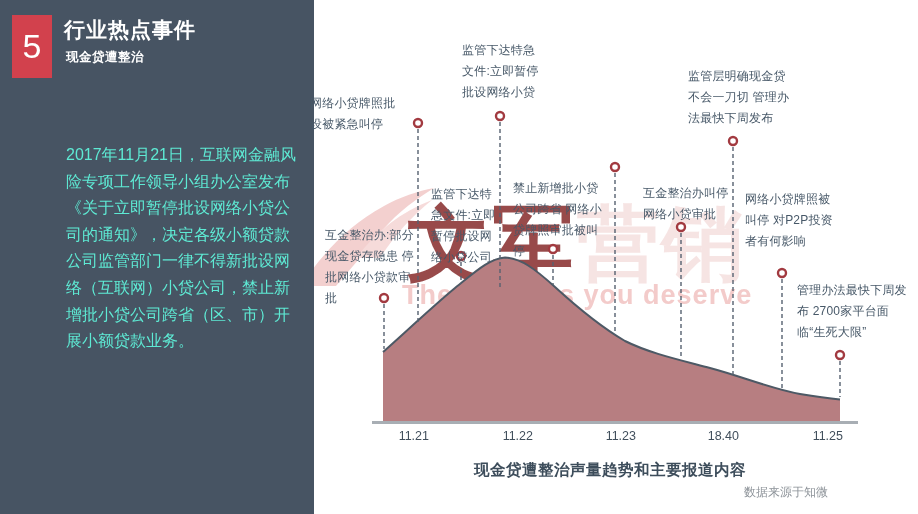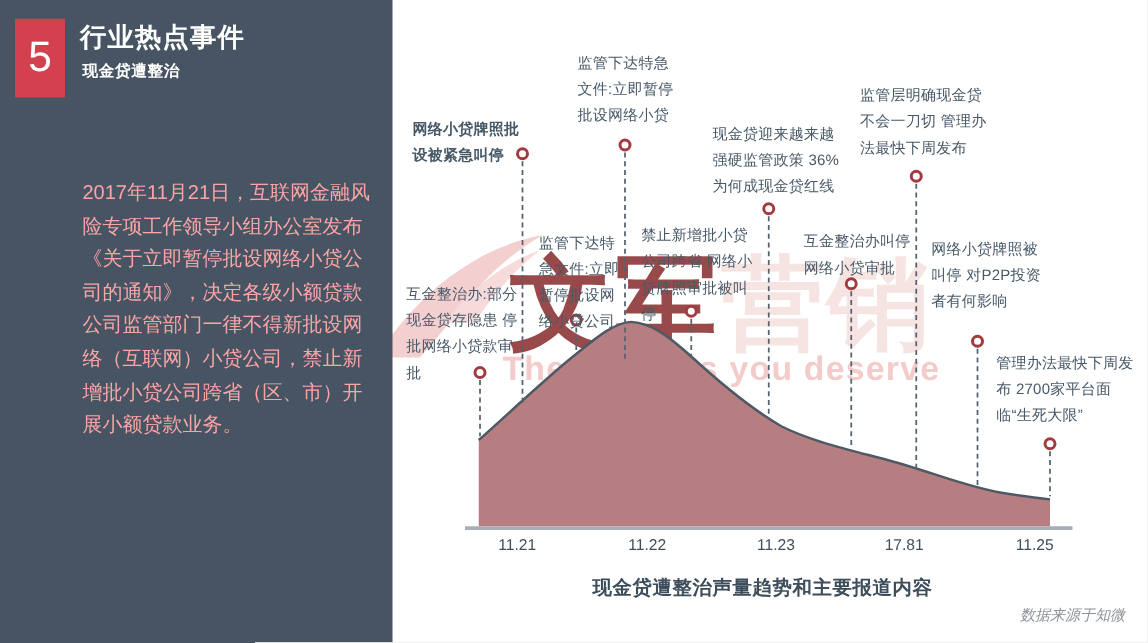--- a/index.html
+++ b/index.html
@@ -23,21 +23,21 @@
   .side-title {
     position: absolute; left: 64px; top: 16px; color: #ffffff;
     font-size: 21px; font-weight: bold; letter-spacing: 1px;
   }
   .side-subtitle {
     position: absolute; left: 66px; top: 49px; color: #ffffff;
     font-size: 12.5px; font-weight: bold; letter-spacing: 0.5px;
   }
   .side-body {
     position: absolute; left: 66px; top: 142px; width: 230px;
-    color: #fca5a5; font-size: 16px; line-height: 26.6px; text-align: left;
+    color: #5eead4; font-size: 16px; line-height: 26.6px; text-align: left;
   }
 
   
   .wm-swoosh { position: absolute; left: 296px; top: 188px; width: 140px; height: 100px; opacity: 0.35; }
   .wm-logo {
     position: absolute; left: 396px; top: 198px; height: 92px;
     font-size: 82px; font-weight: bold; line-height: 92px; letter-spacing: 3px;
     white-space: nowrap; opacity: 0.8;
   }
   .wm-logo .wm-a { color: #7f1d1d; margin-left: 11px; }
@@ -50,21 +50,21 @@
 
   
   .chart-svg { position: absolute; left: 0; top: 0; width: 918px; height: 514px; }
 
   
   .ann {
     position: absolute; font-size: 12px; line-height: 21px; color: #475868;
     letter-spacing: 0.2px;
   }
   .ann-0 { left: 325px; top: 225px; width: 92px; }
-  .ann-1 { left: 330px; top: 93px;  width: 94px; font-weight: bold; }
+  .ann-1 { left: 310px; top: 93px;  width: 94px; }
   .ann-2 { left: 431px; top: 152px; width: 66px; margin-top: 32px; }
   .ann-3 { left: 462px; top: 40px;  width: 80px; }
   .ann-4 { left: 513px; top: 178px; width: 97px; }
   .ann-5 { left: 570px; top: 97px;  width: 105px; }
   .ann-6 { left: 643px; top: 183px; width: 92px; }
   .ann-7 { left: 688px; top: 66px;  width: 108px; }
   .ann-8 { left: 745px; top: 189px; width: 95px; }
   .ann-9 { left: 797px; top: 280px; width: 118px; }
 
   
@@ -74,22 +74,22 @@
   }
   .tick-0 { left: 369px; } .tick-1 { left: 473px; } .tick-2 { left: 576px; }
   .tick-3 { left: 679px; } .tick-4 { left: 783px; }
 
   
   .chart-title {
     position: absolute; left: 350px; top: 460px; width: 520px; text-align: center;
     font-size: 15.5px; font-weight: bold; color: #3d4d5b; letter-spacing: 0.5px;
   }
   .chart-source {
-    position: absolute; left: 732px; top: 484px; width: 168px; text-align: right;
-    font-size: 12px; color: #8d9399; font-style: italic;
+    position: absolute; left: 660px; top: 484px; width: 168px; text-align: right;
+    font-size: 12px; color: #8d9399;
   }
 </style>
 </head>
 <body>
 
 <div id="stage">
 
   <svg class="wm-swoosh" viewBox="0 0 140 100">
     <path d="M4,98 C30,62 52,38 88,18 C104,9 122,3 138,0 C112,16 96,30 80,50 C64,70 52,84 40,98 Z" fill="#dd7a78"></path>
     <path d="M60,70 C80,44 104,24 136,12 C116,28 98,48 84,70 Z" fill="#e89a98"></path>
@@ -137,28 +137,27 @@
     <div class="side-title">行业热点事件</div>
     <div class="side-subtitle">现金贷遭整治</div>
     <div class="side-body">2017年11月21日，互联网金融风险专项工作领导小组办公室发布《关于立即暂停批设网络小贷公司的通知》，决定各级小额贷款公司监管部门一律不得新批设网络（互联网）小贷公司，禁止新增批小贷公司跨省（区、市）开展小额贷款业务。</div>
   </div>
 
   <div class="ann ann-0">互金整治办:部分现金贷存隐患 停批网络小贷款审批</div>
   <div class="ann ann-1">网络小贷牌照批设被紧急叫停</div>
   <div class="ann ann-2">监管下达特急文件:立即暂停批设网络小贷公司</div>
   <div class="ann ann-3">监管下达特急文件:立即暂停批设网络小贷</div>
   <div class="ann ann-4">禁止新增批小贷公司跨省 网络小贷牌照审批被叫停</div>
-  <div class="ann ann-5">现金贷迎来越来越强硬监管政策 36%为何成现金贷红线</div>
   <div class="ann ann-6">互金整治办叫停网络小贷审批</div>
   <div class="ann ann-7">监管层明确现金贷不会一刀切 管理办法最快下周发布</div>
   <div class="ann ann-8">网络小贷牌照被叫停 对P2P投资者有何影响</div>
   <div class="ann ann-9">管理办法最快下周发布 2700家平台面临“生死大限”</div>
 
   <span class="tick tick-0">11.21</span>
   <span class="tick tick-1">11.22</span>
   <span class="tick tick-2">11.23</span>
-  <span class="tick tick-3">17.81</span>
+  <span class="tick tick-3">18.40</span>
   <span class="tick tick-4">11.25</span>
 
   <div class="chart-title">现金贷遭整治声量趋势和主要报道内容</div>
   <div class="chart-source">数据来源于知微</div>
 
 </div>
 
 </body></html>

